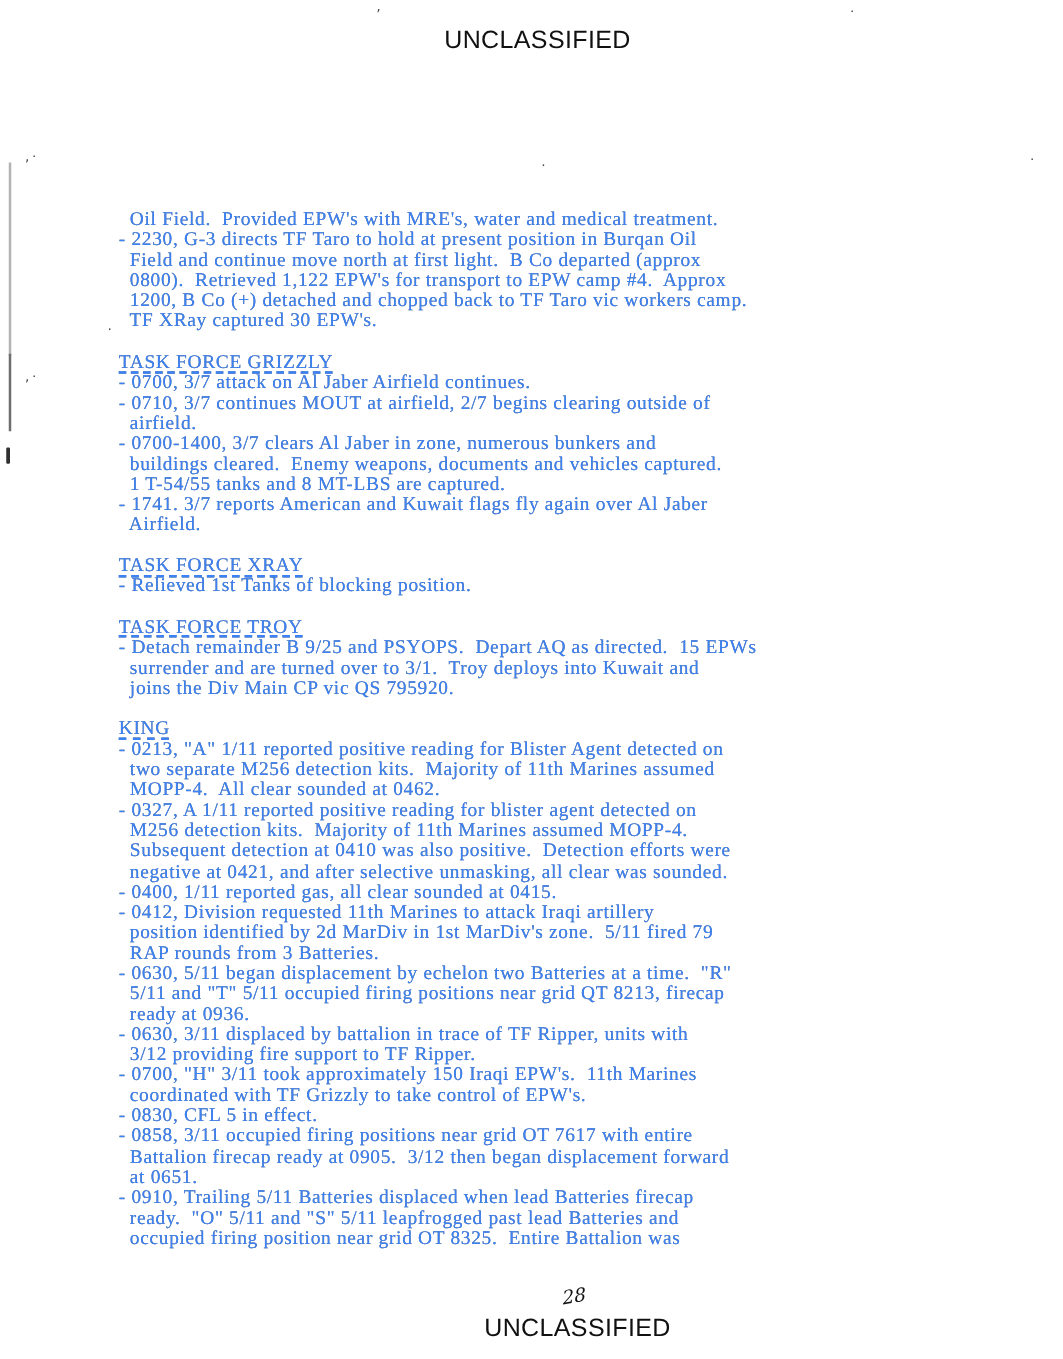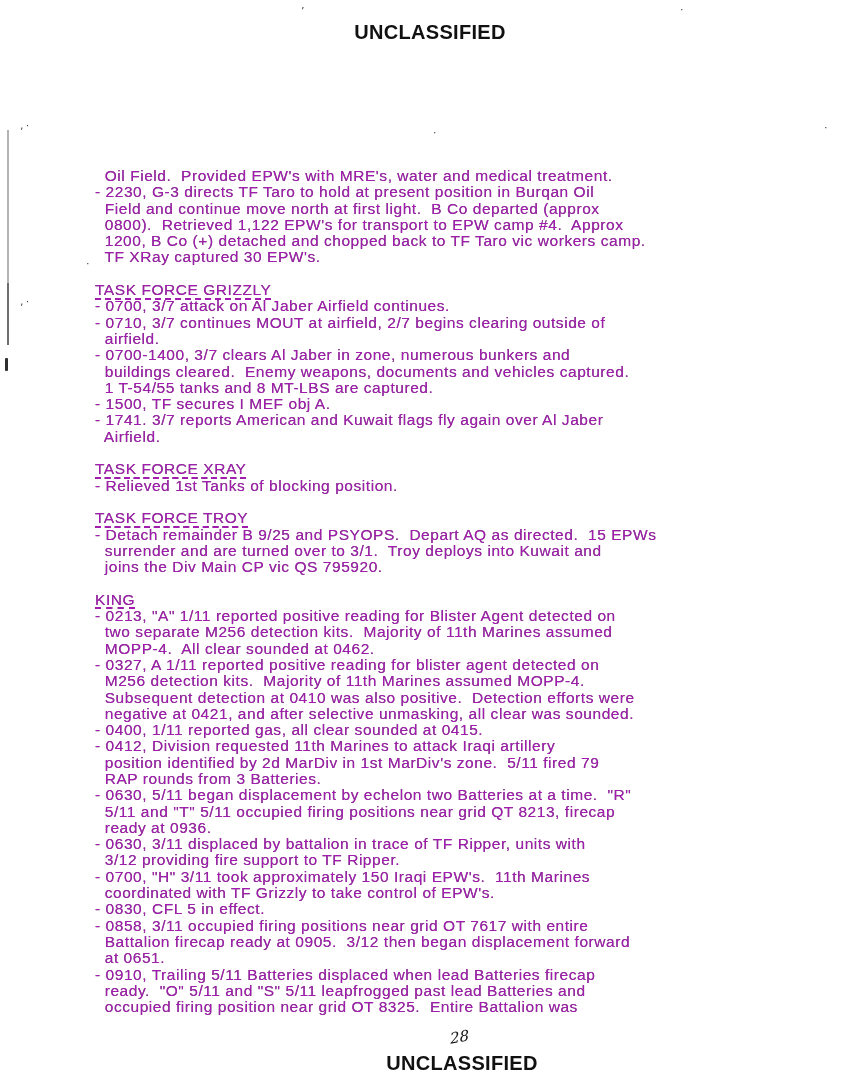--- a/index.html
+++ b/index.html
@@ -11,21 +11,21 @@
     font-family: "Liberation Sans", sans-serif;
   }
   .page {
     position: absolute; inset: 0;
     background: #ffffff;
   }
   .classification {
     position: absolute; left: 0; right: 0;
     text-align: center;
     font-family: "Liberation Sans", sans-serif;
-    font-weight: bold;
+    font-weight: normal;
     font-size: 20px;
     letter-spacing: 0.3px;
     color: #111111;
   }
   .classification.top { top: 21px; padding-left: 10px; }
   .classification.bottom { top: 1052px; padding-left: 74px; }
   .page-number {
     position: absolute;
     left: 450px; top: 1028px;
     font-family: "DejaVu Serif", serif;
@@ -34,26 +34,26 @@
     color: #111111;
     transform: rotate(-10deg) skewX(-6deg);
   }
   .doc-body {
     position: absolute;
     left: 95px; top: 168px;
     width: 745px;
   }
   .doc-line, .doc-heading {
     white-space: pre;
-    font-family: Liberation Sans, sans-serif;
+    font-family: Liberation Serif, serif;
     font-size: 15.5px;
     line-height: 16.3px;
     height: 16.3px;
     letter-spacing: 0.55px;
-    color: #a21caf;
+    color: #3b82f6;
     text-shadow: 0 0 0.4px rgba(10,10,10,0.6);
   }
   .doc-section + .doc-section { margin-top: 16.3px; }
   .doc-heading .underlined {
     text-decoration: underline;
     text-decoration-style: dashed;
     text-decoration-thickness: 1.5px;
     text-underline-offset: 3px;
   }
   
@@ -80,21 +80,20 @@
         <div class="doc-line">  TF XRay captured 30 EPW's.</div>
       </div>
       <div class="doc-section">
         <div class="doc-heading"><span class="underlined">TASK FORCE GRIZZLY</span></div>
         <div class="doc-line">- 0700, 3/7 attack on Al Jaber Airfield continues.</div>
         <div class="doc-line">- 0710, 3/7 continues MOUT at airfield, 2/7 begins clearing outside of</div>
         <div class="doc-line">  airfield.</div>
         <div class="doc-line">- 0700-1400, 3/7 clears Al Jaber in zone, numerous bunkers and</div>
         <div class="doc-line">  buildings cleared.  Enemy weapons, documents and vehicles captured.</div>
         <div class="doc-line">  1 T-54/55 tanks and 8 MT-LBS are captured.</div>
-        <div class="doc-line">- 1500, TF secures I MEF obj A.</div>
         <div class="doc-line">- 1741. 3/7 reports American and Kuwait flags fly again over Al Jaber</div>
         <div class="doc-line">  Airfield.</div>
       </div>
       <div class="doc-section">
         <div class="doc-heading"><span class="underlined">TASK FORCE XRAY</span></div>
         <div class="doc-line">- Relieved 1st Tanks of blocking position.</div>
       </div>
       <div class="doc-section">
         <div class="doc-heading"><span class="underlined">TASK FORCE TROY</span></div>
         <div class="doc-line">- Detach remainder B 9/25 and PSYOPS.  Depart AQ as directed.  15 EPWs</div>

